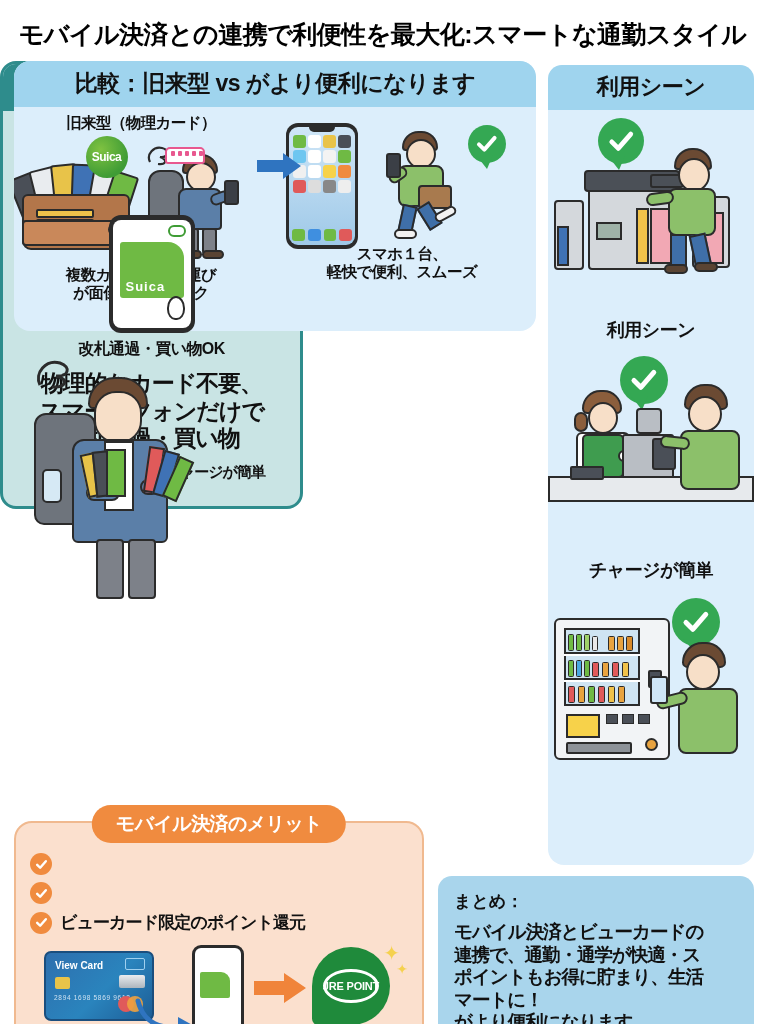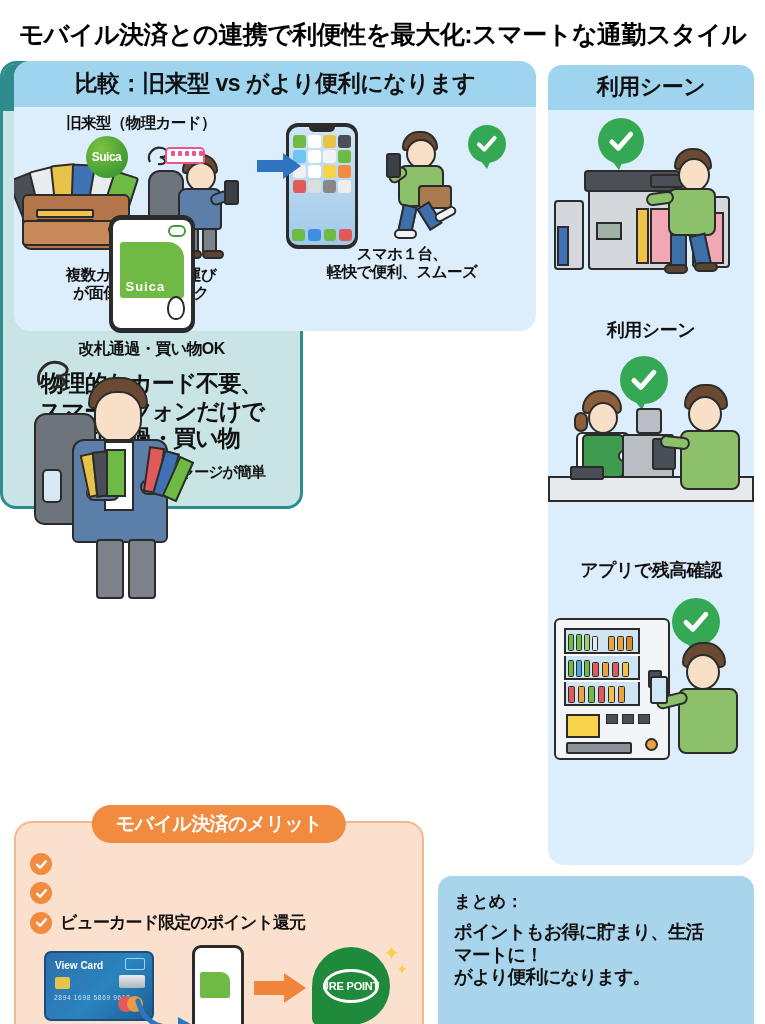--- a/index.html
+++ b/index.html
@@ -569,21 +569,21 @@
         <div class="counter" style="left:0px; top:120px; width:206px; height:26px;"></div>
         <div style="position:absolute; left:22px; top:110px; width:34px; height:14px; background:#4a4f57; border:2.5px solid #2b2b2b; border-radius:2px;"></div>
 
         <div class="fig" style="left:118px; top:28px; width:90px; height:118px;">
           <div class="hair" style="left:18px; top:0px; width:44px; height:26px; border-radius:22px 22px 6px 6px;"></div>
           <div class="head" style="left:22px; top:12px; width:34px; height:36px;"></div>
           <div class="torso" style="left:14px; top:46px; width:60px; height:60px; background:#8cc06a; border-radius:8px;"></div>
           <div class="arm" style="left:-6px; top:52px; width:30px; height:13px; background:#8cc06a; border-radius:7px; transform:rotate(6deg);"></div>
         </div>
       </div>
-      <div class="scene-cap">アプリで残高確認</div>
+      <div class="scene-cap">チャージが簡単</div>
     </div>
 
     <div class="scene">
       <div class="scene-art">
         <div class="checkbub" style="left:124px; top:2px; width:48px; height:48px;">
           <div class="bub">
               <svg viewBox="0 0 24 24">
                 <path d="M4 12.5 L9.5 18 L20 6" fill="none" stroke="#fff" stroke-width="4" stroke-linecap="round" stroke-linejoin="round"></path>
               </svg>
             </div>
@@ -700,19 +700,21 @@
         <span class="sparkle" style="right:-2px; top:-6px;">✦</span>
         <span class="sparkle" style="right:-10px; top:14px; font-size:14px;">✦</span>
       </div>
 
     </div>
   </div>
 
   <div class="panel" id="summary">
     <div class="sum-label">まとめ：</div>
     <div class="sum-body">
+      <div>モバイル決済とビューカードの</div>
+      <div>連携で、通勤・通学が快適・ス</div>
       <div>ポイントもお得に貯まり、生活</div>
       <div>マートに！</div>
       <div>がより便利になります。</div>
     </div>
   </div>
 
 </div>
 
 </body></html>

